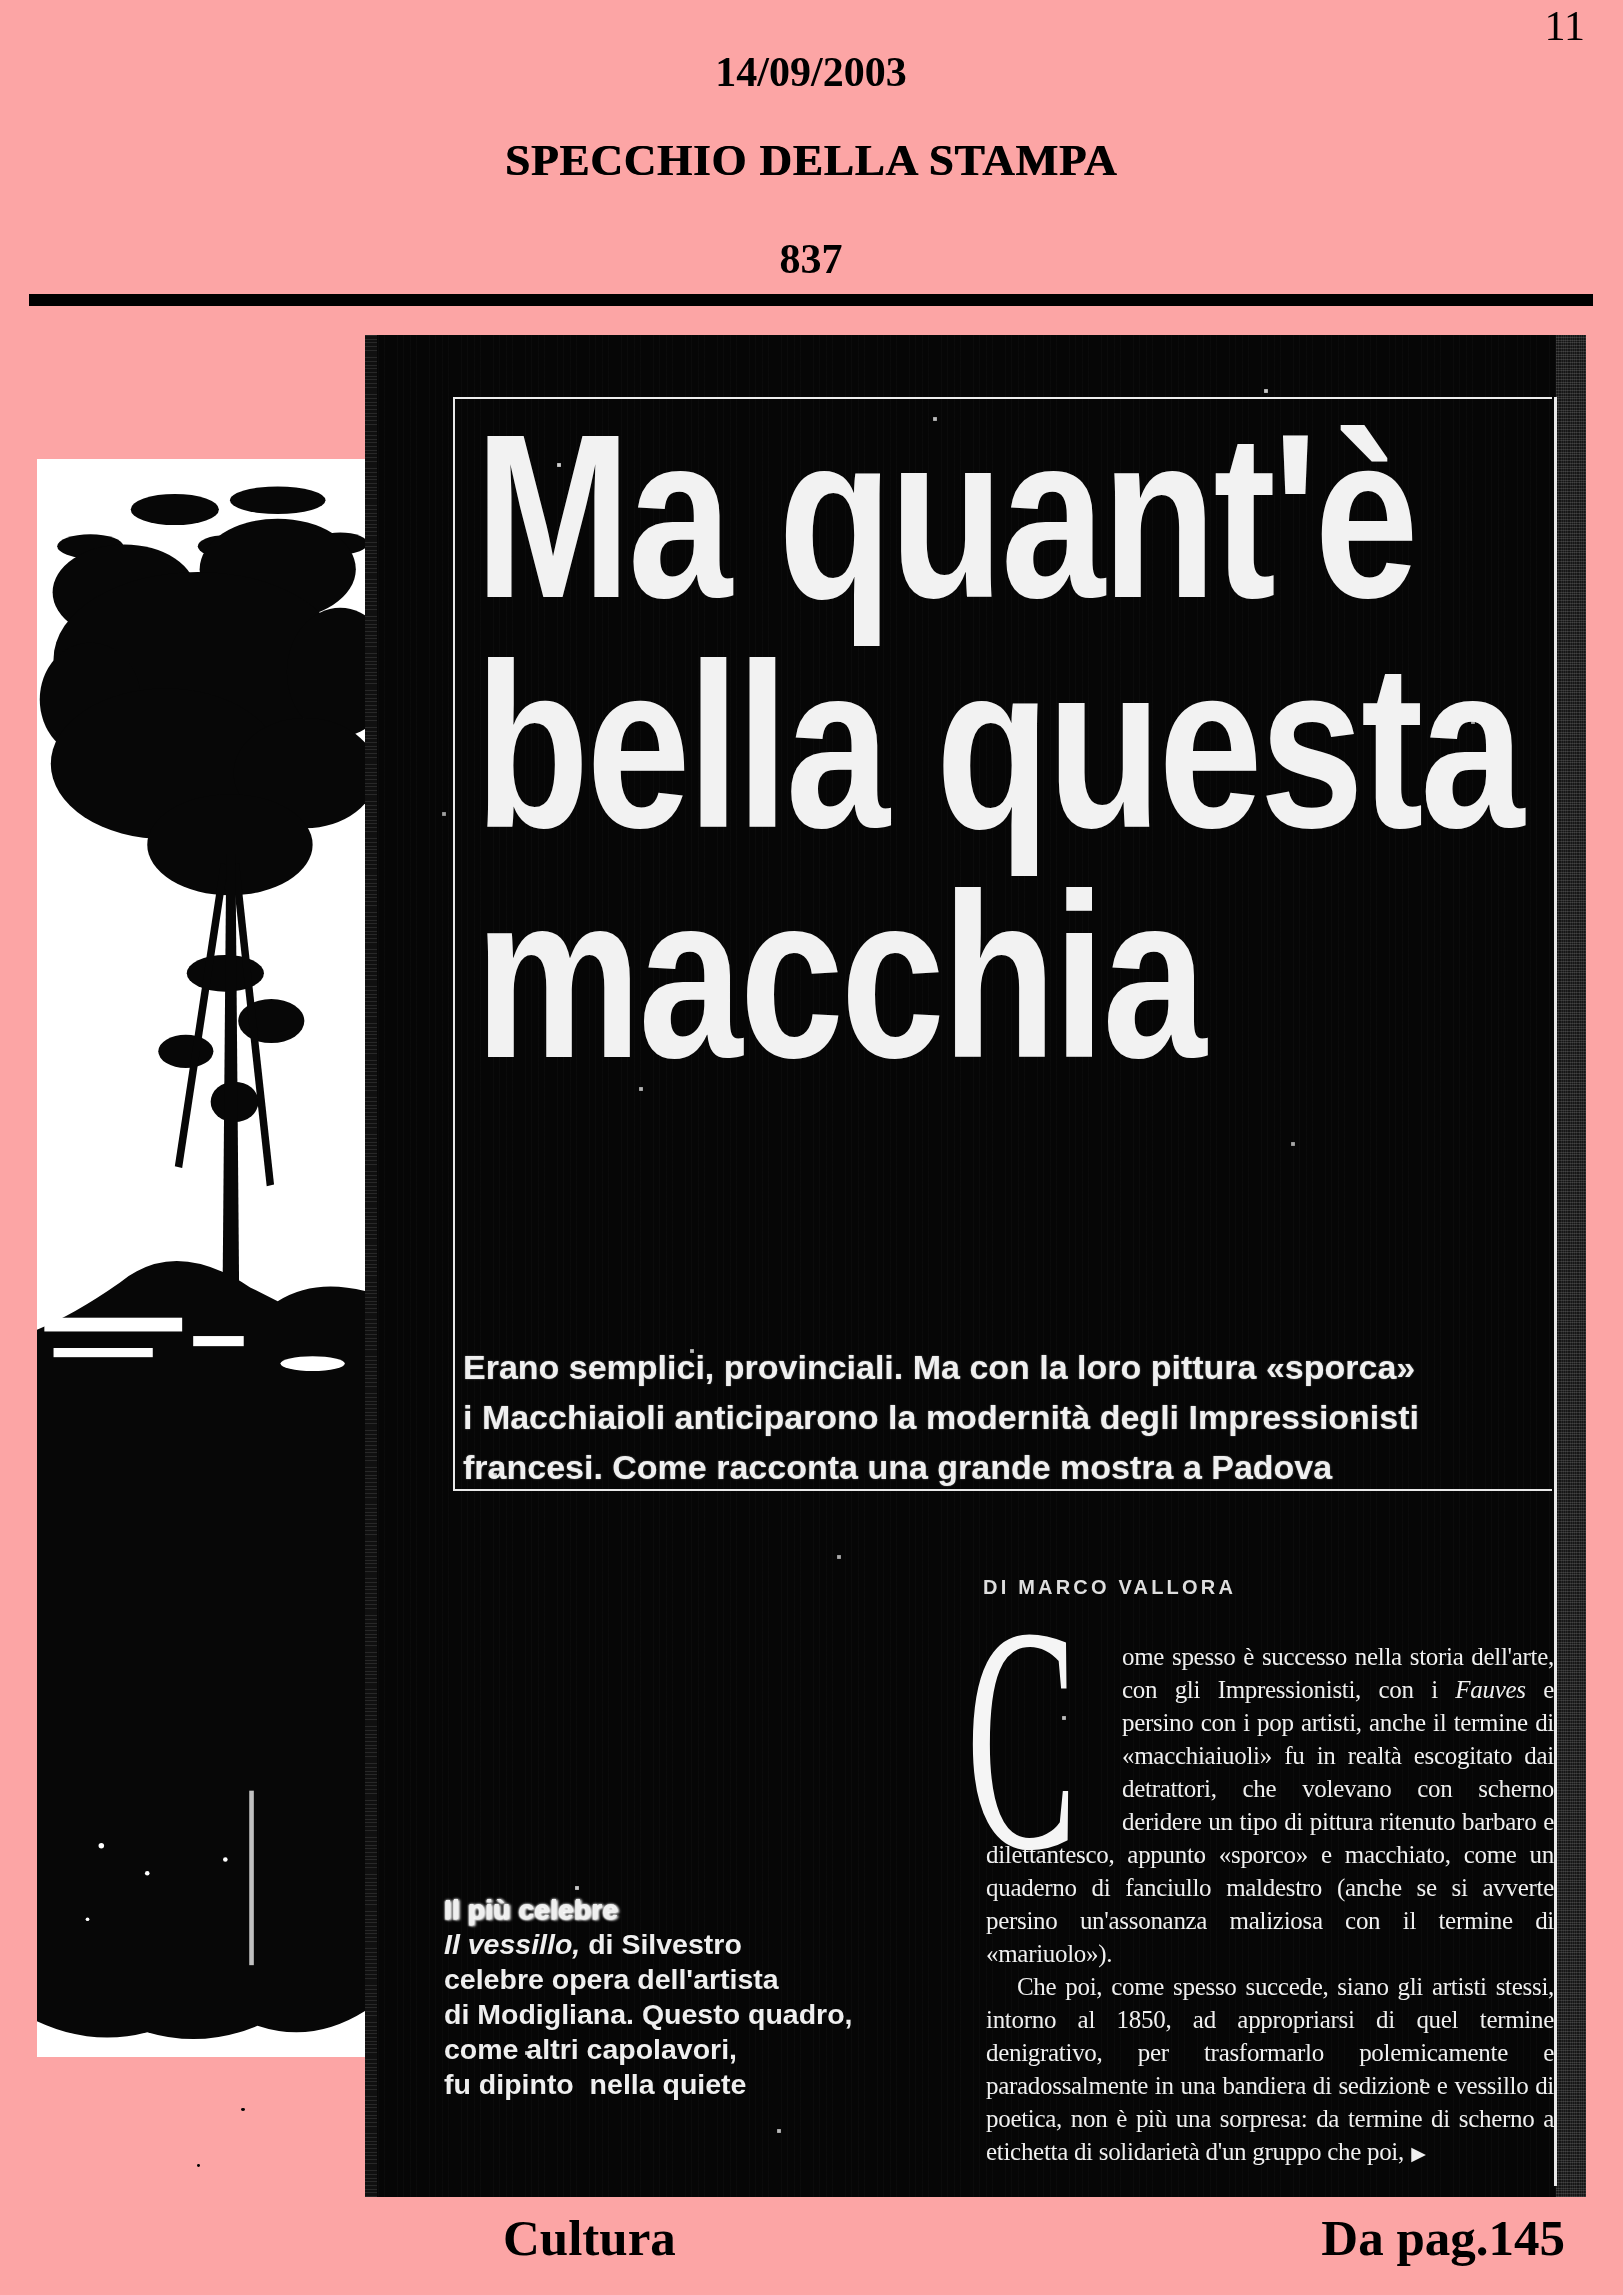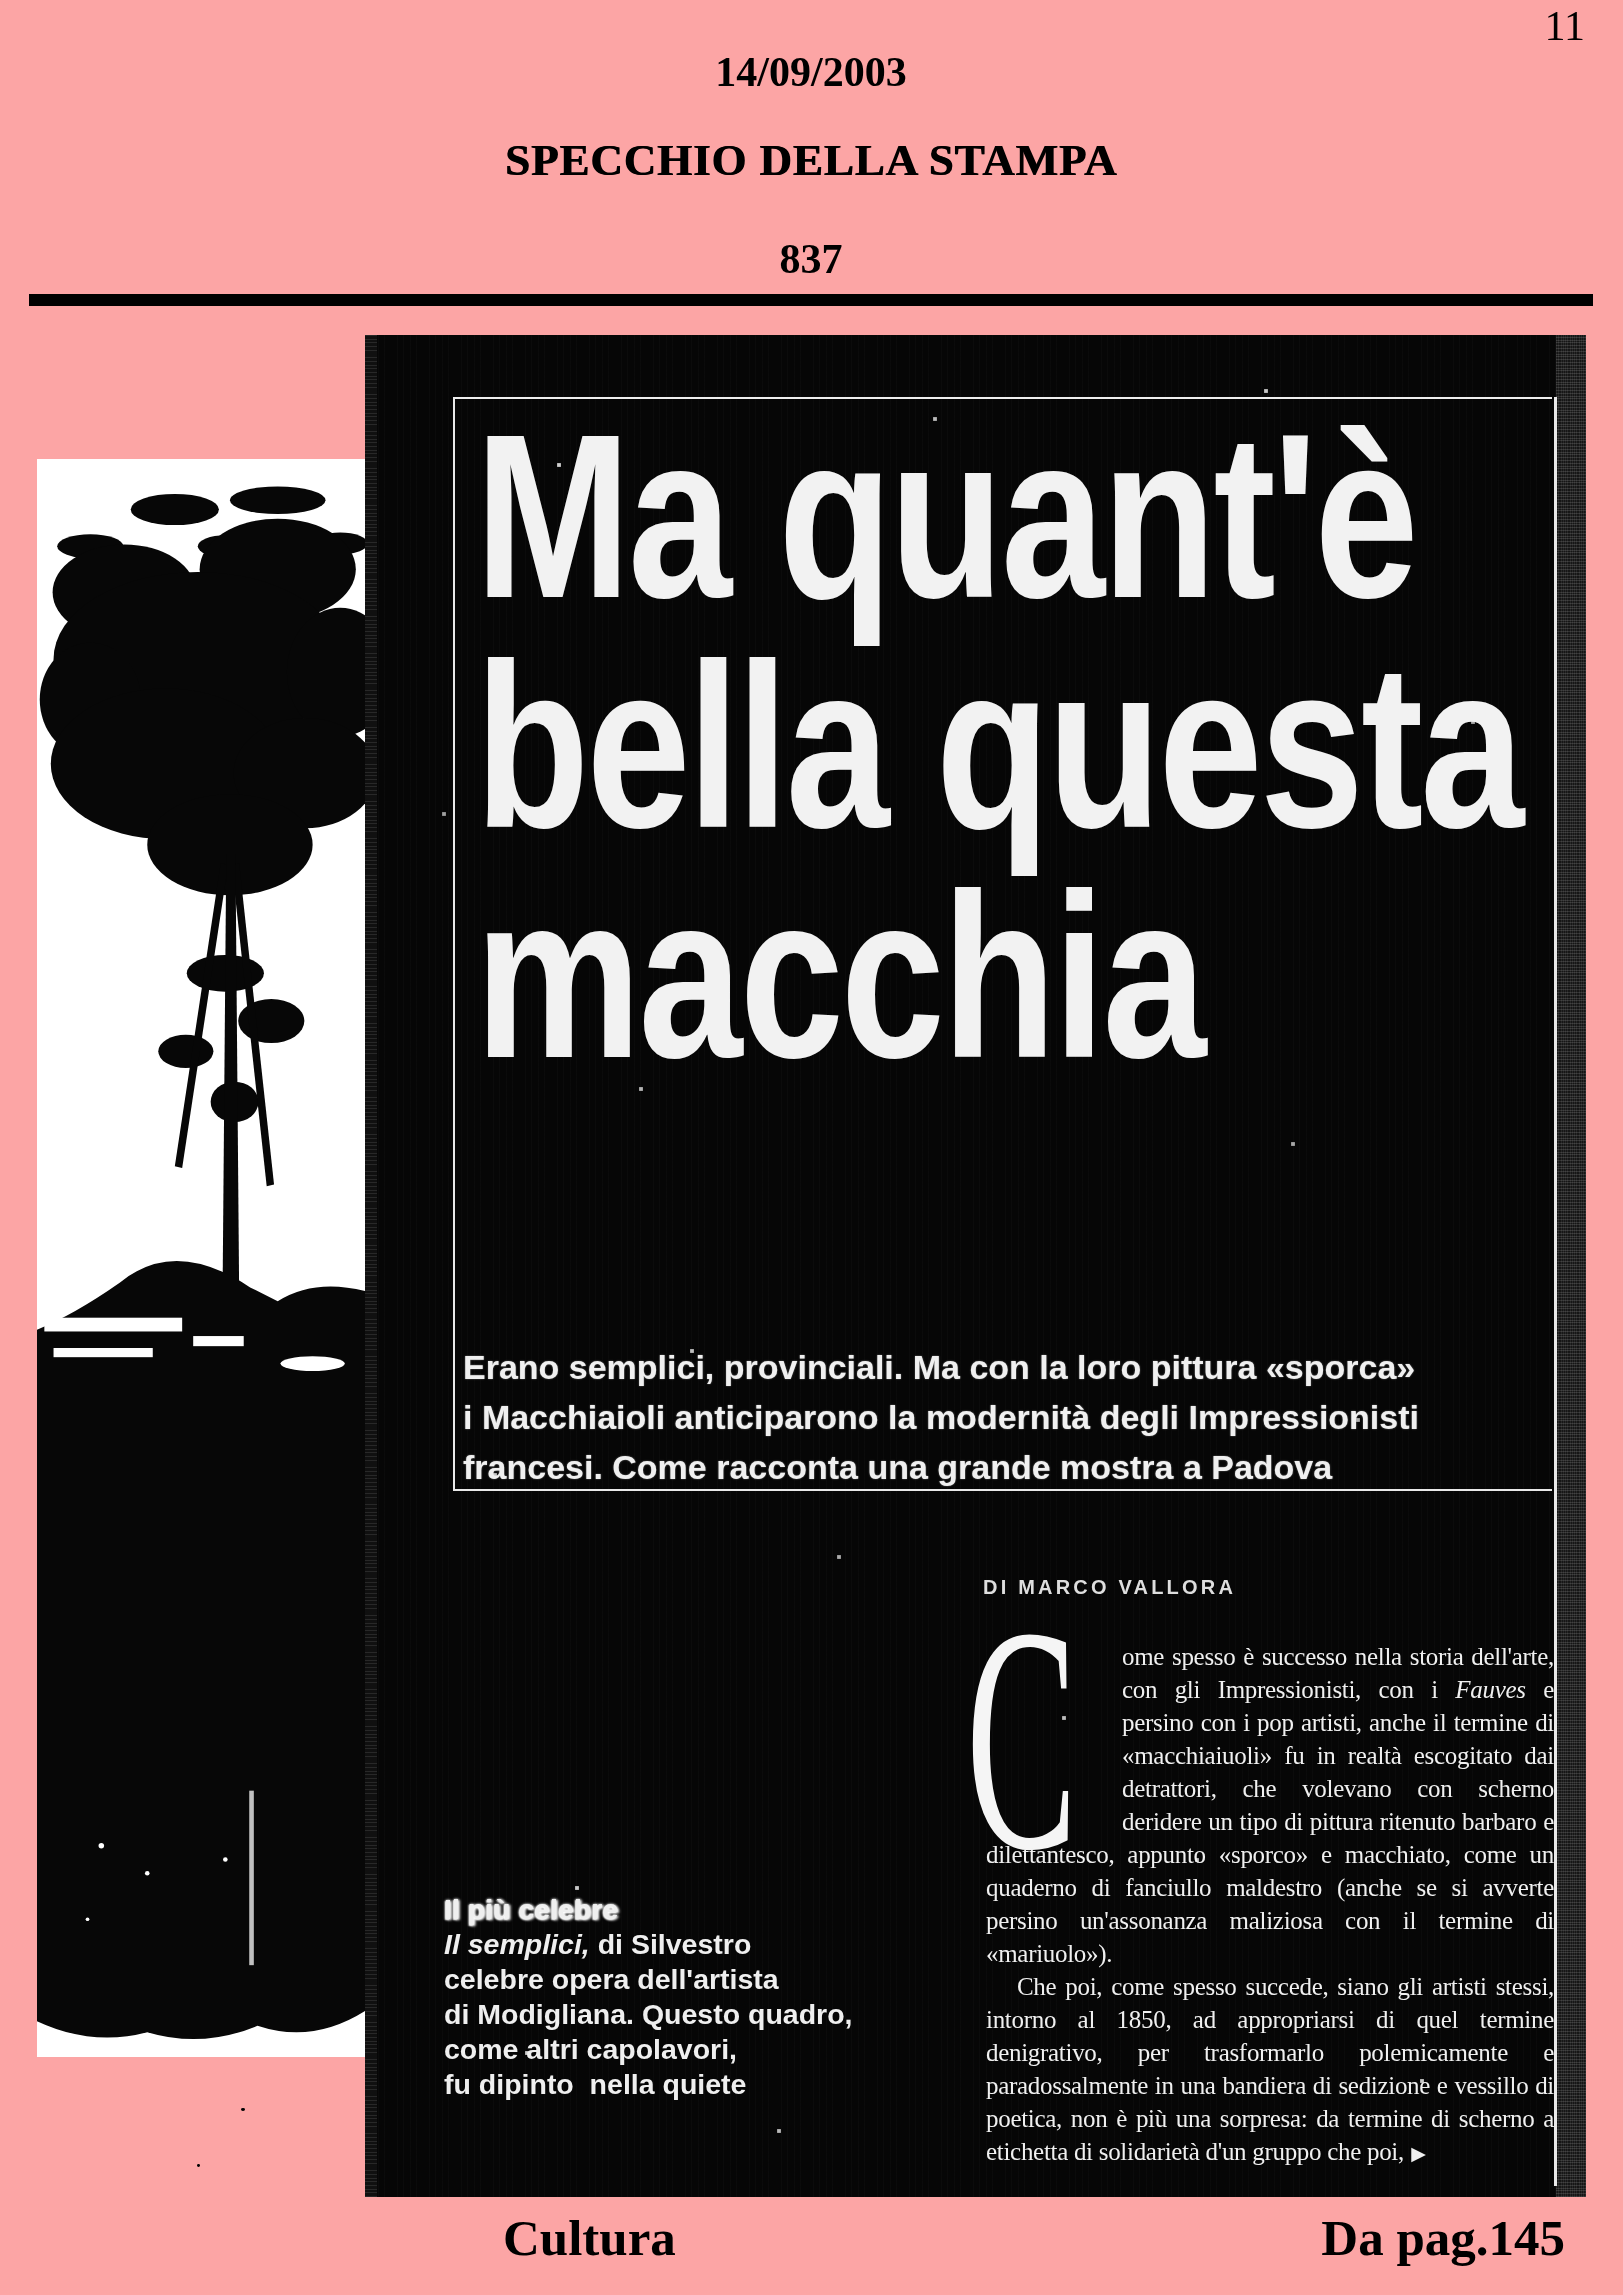--- a/index.html
+++ b/index.html
@@ -169,21 +169,21 @@
 
     <div class="dropcap">C</div>
 
     <div class="bodycol">
       <p><span class="dropcap-spacer"></span><span>ome spesso è successo nella storia dell'arte, con gli Impressionisti, con i </span><em>Fauves</em><span> e persino con i pop artisti, anche il termine di «macchiaiuoli» fu in realtà escogitato dai detrattori, che volevano con scherno deridere un tipo di pittura ritenuto barbaro e dilettantesco, appunto «sporco» e macchiato, come un quaderno di fanciullo maldestro (anche se si avverte persino un'assonanza maliziosa con il termine di «mariuolo»).</span></p>
       <p class="p2"><span>Che poi, come spesso succede, siano gli artisti stessi, intorno al 1850, ad appropriarsi di quel termine denigrativo, per trasformarlo polemicamente e paradossalmente in una bandiera di sedizione e vessillo di poetica, non è più una sorpresa: da termine di scherno a etichetta di solidarietà d'un gruppo che poi,</span><span class="cont-arrow">▶</span></p>
     </div>
 
     <div class="caption">
       <div class="kicker">Il più celebre</div>
-      <div><em>Il semplici,</em><span> di Silvestro</span></div>
+      <div><em>Il vessillo,</em><span> di Silvestro</span></div>
       <div>celebre opera dell'artista</div>
       <div>di Modigliana. Questo quadro,</div>
       <div>come altri capolavori,</div>
       <div>fu dipinto  nella quiete</div>
     </div>
   </div>
 
   <div class="ftr-section">Cultura</div>
   <div class="ftr-frompage">Da pag.145</div>
 

